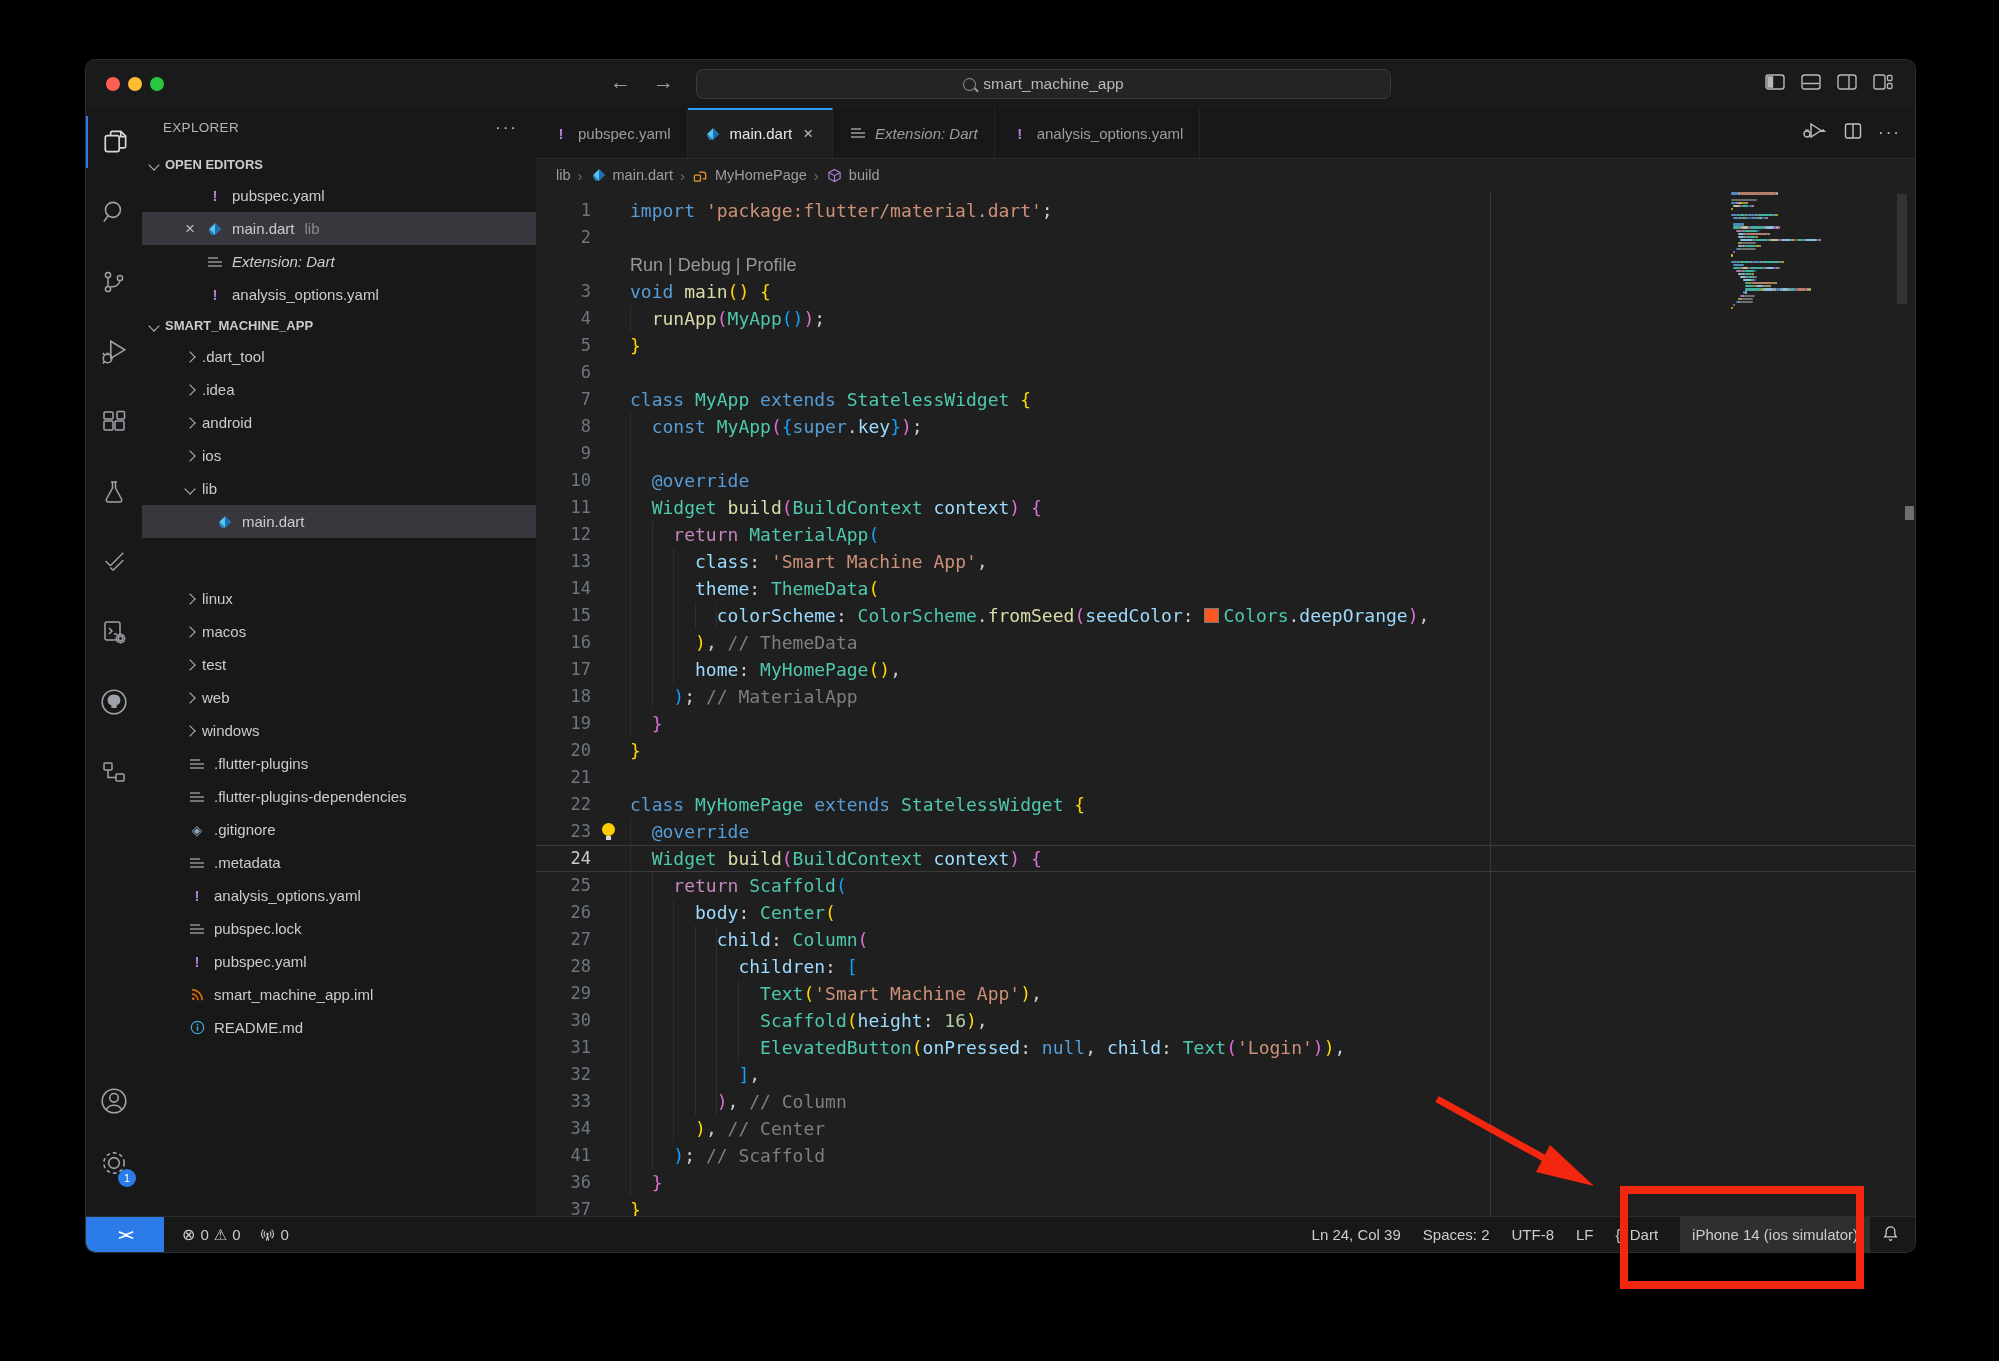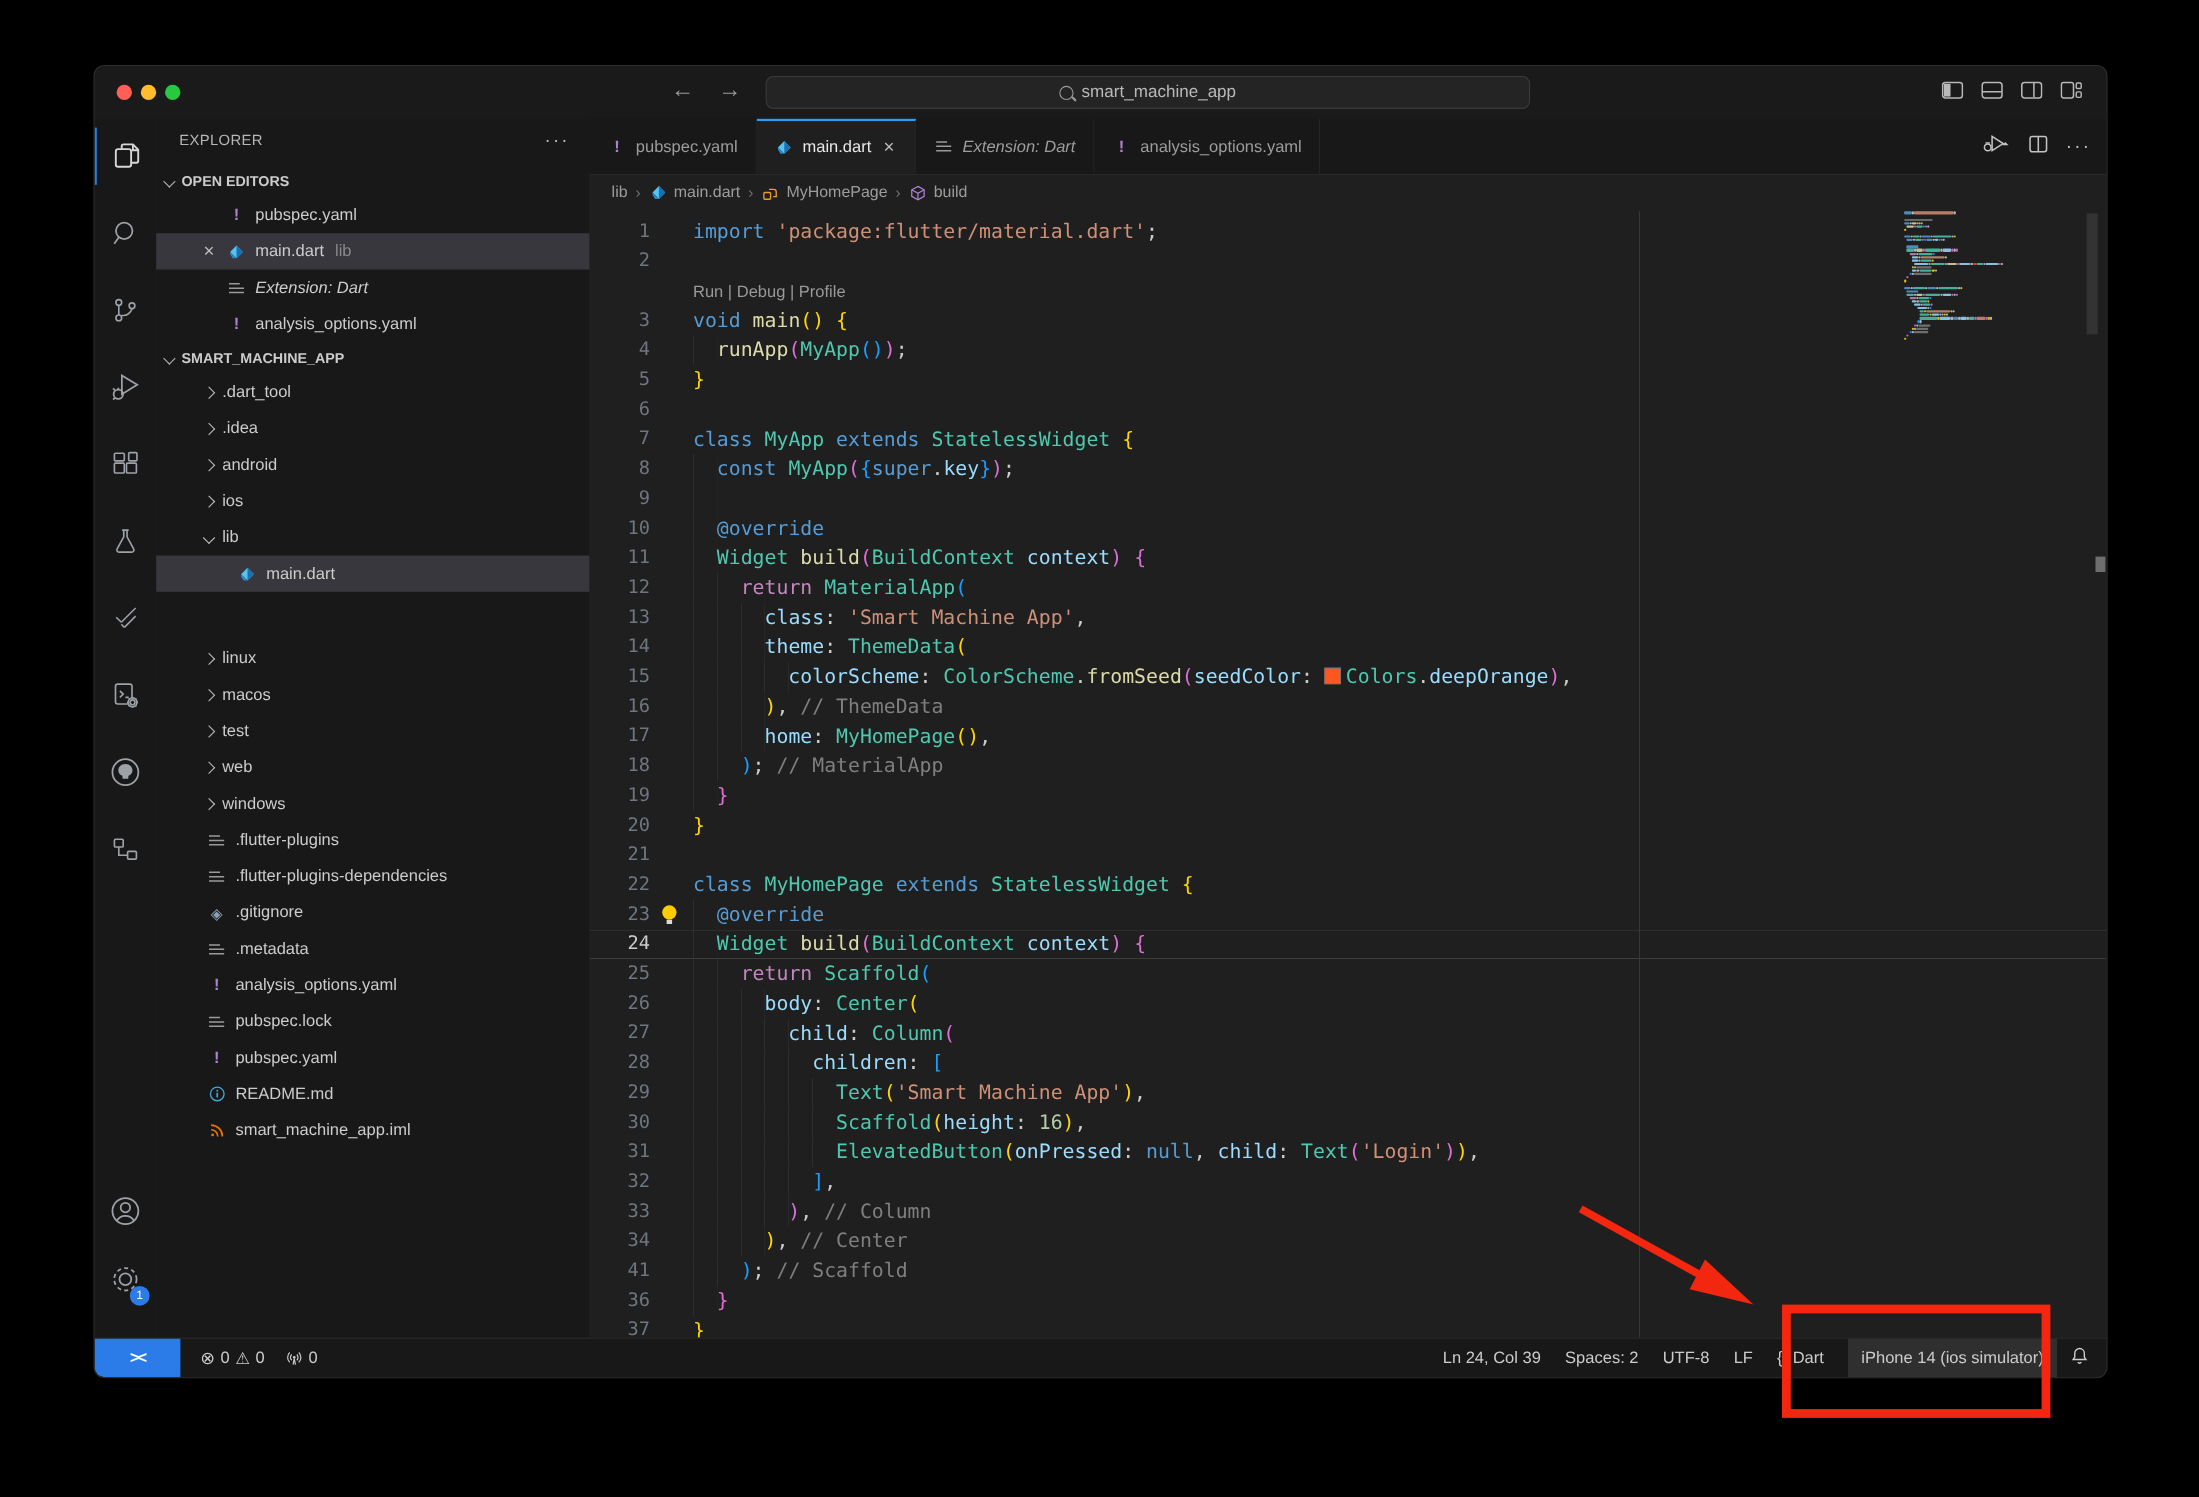--- a/index.html
+++ b/index.html
@@ -61,21 +61,21 @@
   .ln{position:absolute;left:0;width:55px;text-align:right;color:#6e7681;font-size:17px;}
   .crow.current .ln{color:#cccccc;}
   .ctext{position:absolute;left:94px;top:0;}
   .tk{white-space:pre;}
   .tk-k{color:#569cd6}.tk-c{color:#c586c0}.tk-t{color:#4ec9b0}.tk-f{color:#dcdcaa}.tk-v{color:#9cdcfe}
   .tk-s{color:#ce9178}.tk-n{color:#b5cea8}.tk-m{color:#7f7f7f}.tk-w{color:#cccccc}
   .tk-y{color:#ffd700}.tk-p{color:#da70d6}.tk-b{color:#179fff}
   .ind{display:inline-block;height:27px;vertical-align:top;
     background-image:repeating-linear-gradient(90deg,#2e2e2e 0,#2e2e2e 1px,transparent 1px,transparent 21.6px);}
   .swatch{display:inline-block;width:13px;height:13px;background:#ff5722;border:1px solid #777;vertical-align:-1px;margin-right:4px;}
-  .lens{color:#999;font-size:15px;font-family:"Liberation Sans",sans-serif;}
+  .lens{color:#999;font-size:18px;font-family:"Liberation Sans",sans-serif;}
   .bulb{position:absolute;left:66px;top:5px;width:13px;height:13px;border-radius:50%;background:#ffcc02;}
   .bulb::after{content:"";position:absolute;left:4px;bottom:-4px;width:5px;height:4px;background:#d9d9d9;}
   #ruler{position:absolute;left:954px;top:84px;bottom:0;width:1px;background:#373737;}
   #minimap{position:absolute;left:1195px;top:84px;width:128px;}
   .mrow{height:3.1px;display:flex;align-items:center;}
   .mrow span{height:2.2px;display:inline-block;border-radius:1px;opacity:.85;}
   #scroll-slider{position:absolute;right:8px;top:86px;width:10px;height:110px;background:rgba(255,255,255,0.09);}
   #ovr-mark{position:absolute;right:1px;top:398px;width:9px;height:14px;background:#6e6e6e;}
   
   #statusbar{position:absolute;left:0;right:0;bottom:0;height:35px;background:#181818;border-top:1px solid #2b2b2b;
@@ -384,36 +384,36 @@
             <span class="lbl">pubspec.lock</span>
           </div>
           <div class="row" style="padding-left:46px;">
             <span class="ficon">
               <span class="excl">!</span>
             </span>
             <span class="lbl">pubspec.yaml</span>
           </div>
           <div class="row" style="padding-left:46px;">
             <span class="ficon">
+              <svg width="15" height="15" viewBox="0 0 16 16" fill="none" stroke="#e8710a" stroke-width="1.6">
+                <circle cx="3.5" cy="12.5" r="1.4" fill="#e8710a" stroke="none"></circle>
+                <path d="M2 7.5 a6.5 6.5 0 0 1 6.5 6.5 M2 3 a11 11 0 0 1 11 11"></path>
+              </svg>
+            </span>
+            <span class="lbl">smart_machine_app.iml</span>
+          </div>
+          <div class="row" style="padding-left:46px;">
+            <span class="ficon">
               <svg width="15" height="15" viewBox="0 0 16 16">
                 <circle cx="8" cy="8" r="6.6" fill="none" stroke="#42a5d6" stroke-width="1.3"></circle>
                 <rect x="7.2" y="6.8" width="1.6" height="4.6" fill="#42a5d6"></rect>
                 <rect x="7.2" y="4" width="1.6" height="1.7" fill="#42a5d6"></rect>
               </svg>
             </span>
             <span class="lbl">README.md</span>
-          </div>
-          <div class="row" style="padding-left:46px;">
-            <span class="ficon">
-              <svg width="15" height="15" viewBox="0 0 16 16" fill="none" stroke="#e8710a" stroke-width="1.6">
-                <circle cx="3.5" cy="12.5" r="1.4" fill="#e8710a" stroke="none"></circle>
-                <path d="M2 7.5 a6.5 6.5 0 0 1 6.5 6.5 M2 3 a11 11 0 0 1 11 11"></path>
-              </svg>
-            </span>
-            <span class="lbl">smart_machine_app.iml</span>
           </div>
         </div>
     </div>
 
     <div id="pane">
       <div id="tabbar">
           <div class="tab">
             <span class="ficon">
               <span class="excl">!</span>
             </span>

